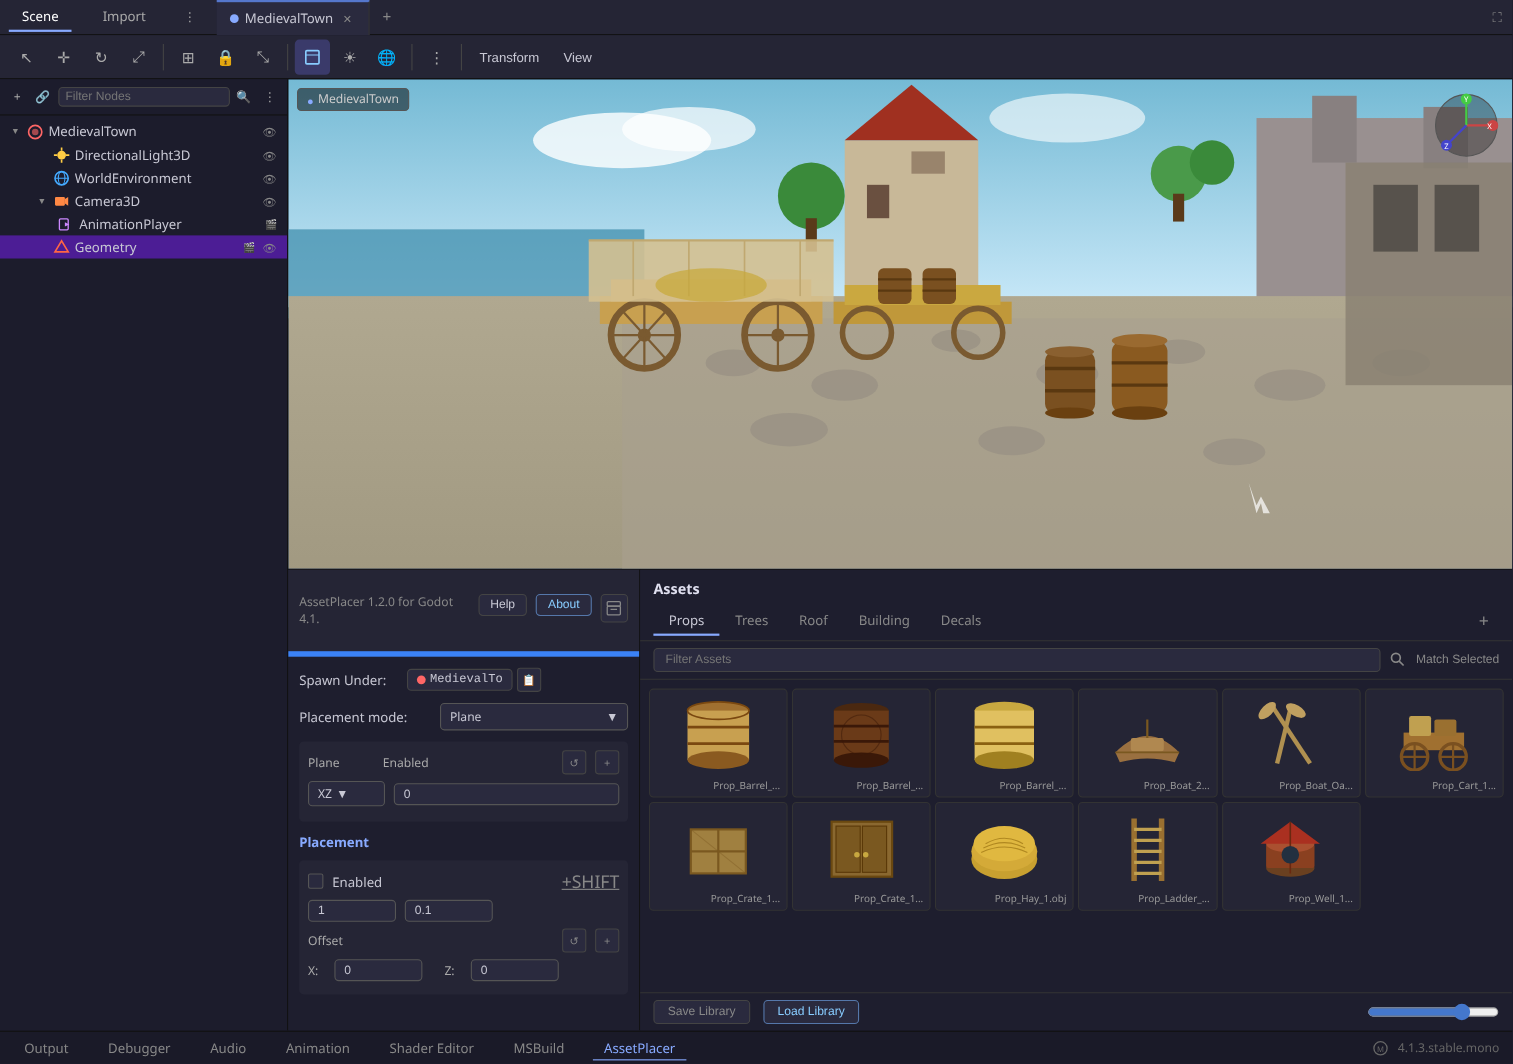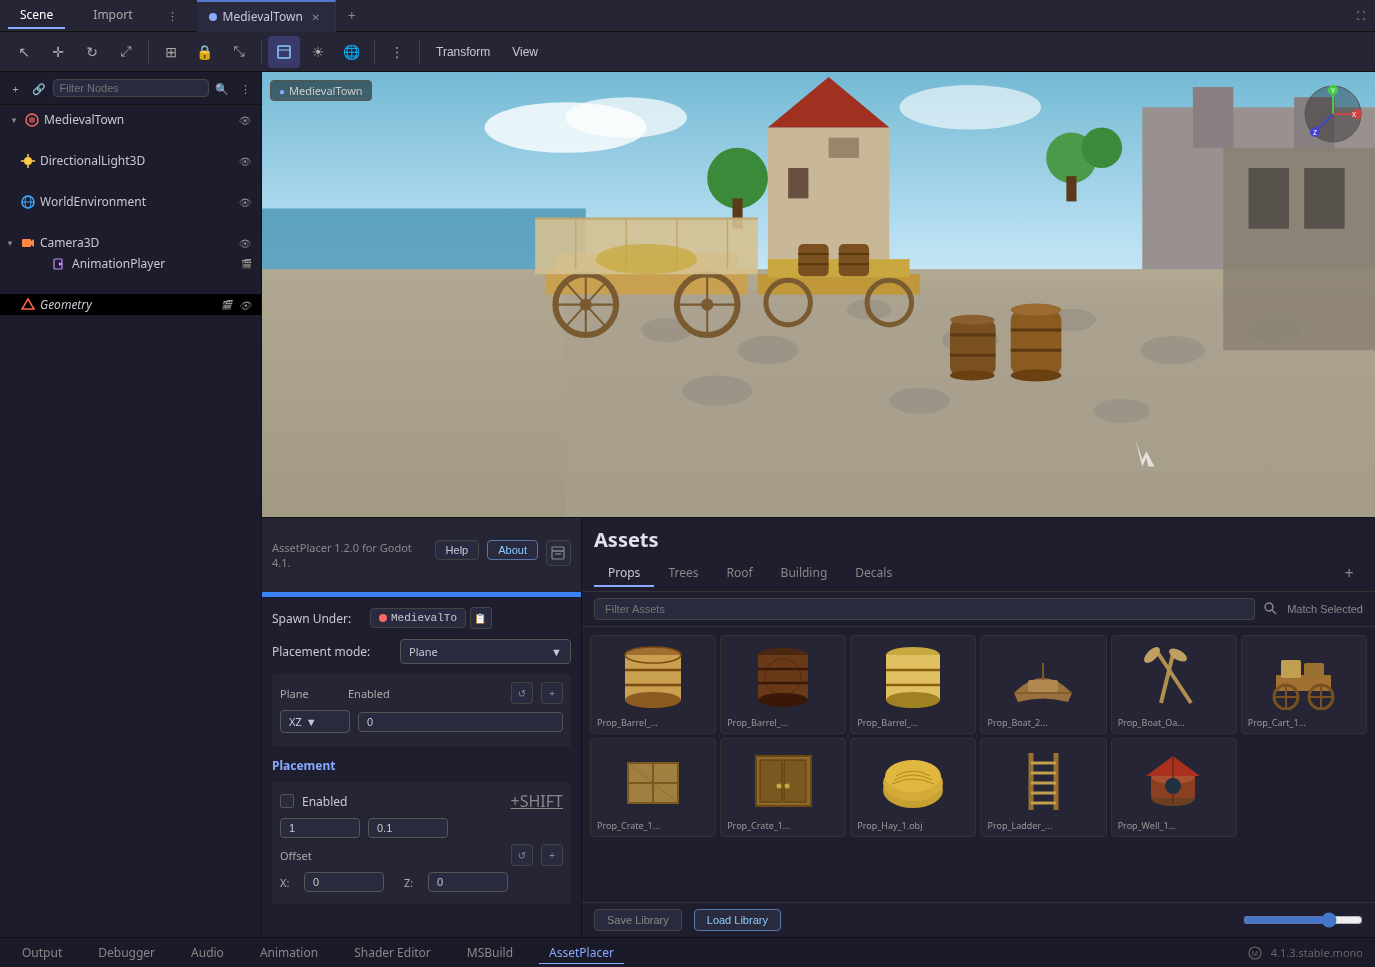--- a/index.html
+++ b/index.html
@@ -174,21 +174,21 @@
       padding: 4px 0;
     }
     .tree-item {
       display: flex;
       align-items: center;
       padding: 2px 8px;
       cursor: pointer;
       gap: 4px;
       position: relative;
     }
-    .tree-item.selected { background: #000000; font-style: italic; }
+    .tree-item.selected { background: #4c1d95; }
     .tree-arrow {
       width: 12px; height: 12px;
       display: flex; align-items: center; justify-content: center;
       font-size: 8px;
       color: #888;
     }
     .tree-icon {
       width: 16px; height: 16px;
       flex-shrink: 0;
     }
@@ -441,21 +441,21 @@
       flex: 1;
       background: #1e1e2e;
       display: flex;
       flex-direction: column;
     }
     .assets-header {
       padding: 8px 12px 4px;
       border-bottom: 1px solid #333;
     }
     .assets-title {
-      font-size: 20px;
+      font-size: 13px;
       font-weight: bold;
       color: #e0e0f0;
       margin-bottom: 6px;
     }
     .assets-tabs {
       display: flex;
       align-items: center;
       gap: 0;
     }
     .asset-tab {
@@ -526,21 +526,21 @@
       width: 80px; height: 70px;
       display: flex;
       align-items: center;
       justify-content: center;
       margin-bottom: 4px;
       overflow: hidden;
     }
     .asset-name {
       font-size: 9px;
       color: #999;
-      text-align: left;
+      text-align: right;
       overflow: hidden;
       text-overflow: ellipsis;
       white-space: nowrap;
       width: 100%;
       padding: 0 2px;
     }
     
     .assets-footer {
       display: flex;
       align-items: center;
@@ -590,21 +590,21 @@
       margin-left: auto;
       display: flex;
       align-items: center;
       gap: 8px;
     }
     .version-text {
       font-size: 11px;
       color: #666;
     }
     
-    .indent-1 { padding-left: 4px; margin-top: 20px; }
+    .indent-1 { padding-left: 32px; }
     .indent-2 { padding-left: 36px; }
   </style>
 </head>
 <body>
 
 <div class="title-bar">
   <div class="title-bar-left">
     <div class="panel-tab active">Scene</div>
     <div class="panel-tab">Import</div>
     <div class="panel-toolbar-btn">⋮</div>

